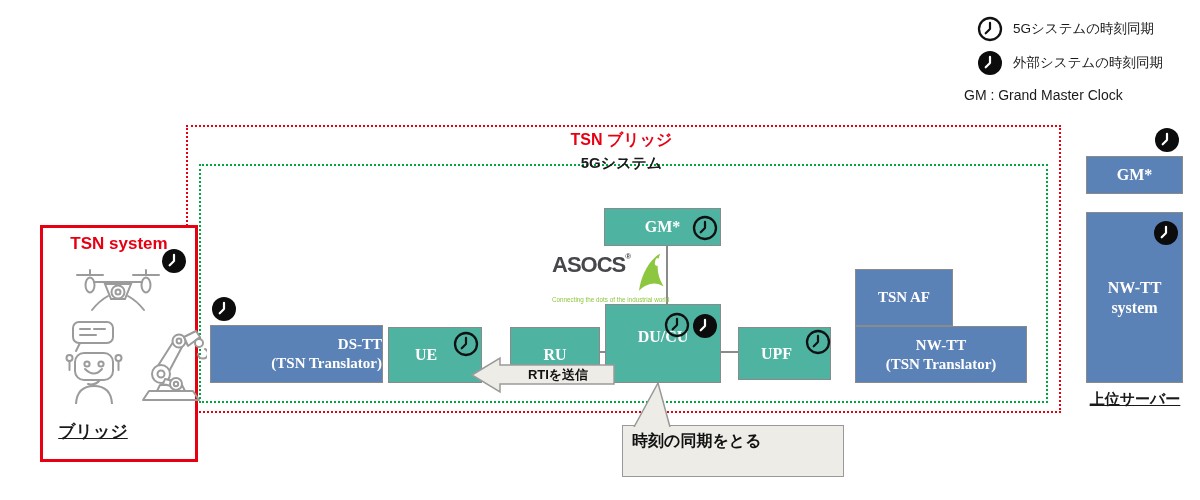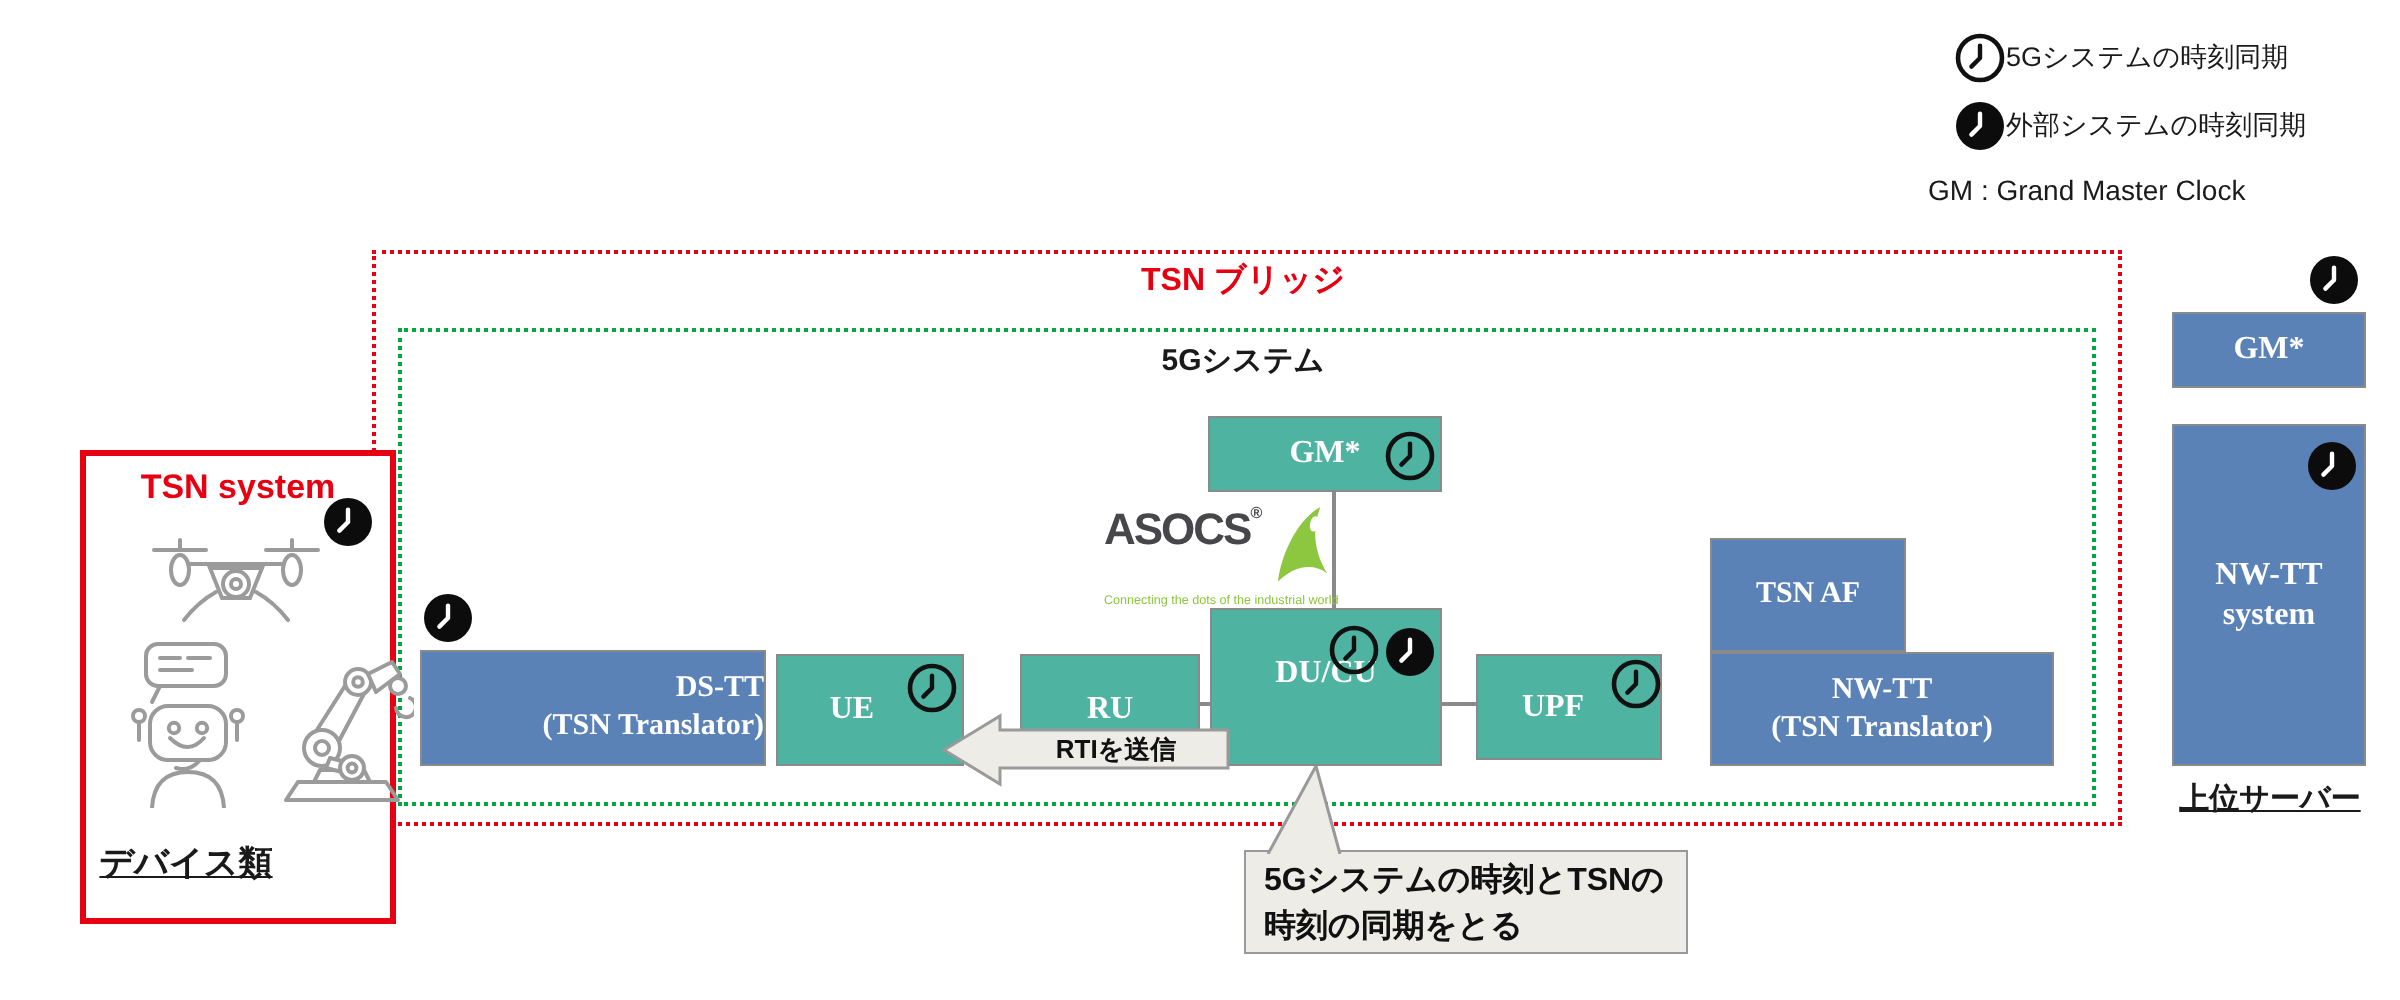--- a/index.html
+++ b/index.html
@@ -27,21 +27,21 @@
   .clock svg { display:block; width:100%; height:100%; }
   
   .conn { position:absolute; background:#8a8a8a; }
   
   .tsn-system {
     position:absolute; box-sizing:border-box; border:3px solid #e60012; background:#fff;
   }
   .tsn-system-title { position:absolute; width:100%; text-align:center; color:#e60012; font-weight:bold; font-size:17px; }
   .caption { position:absolute; font-weight:bold; color:#1a1a1a; text-align:center;text-decoration:underline; }
   
-  .legend-row { position:absolute; display:flex; align-items:center; }
+  .legend-row { position:absolute; display:flex; align-items:center; gap:10px; }
   .legend-text { font-size:13.5px; color:#1a1a1a; }
   
   .rti-label {
     position:absolute; left:30px; top:0; width:116px; height:38px;
     display:flex; align-items:center; justify-content:center;
     font-weight:bold; font-size:13px; color:#111;
   }
   .callout-box {
     position:absolute; box-sizing:border-box; background:#edece6; border:1.5px solid #999;
     font-weight:bold; font-size:16px; color:#111; line-height:1.45; padding:3px 9px;
@@ -76,21 +76,21 @@
         </svg>
     </span>
     <span class="legend-text">外部システムの時刻同期</span>
   </div>
   <div class="abs legend-text" style="left:964px; top:87px; font-size:14px;">GM : Grand Master Clock</div>
 
   <div class="abs frame-red" style="left:186px; top:125px; width:871px; height:284px;"></div>
   <div class="frame-label" style="left:186px; top:130px; width:871px; font-size:16px; color:#e60012;">TSN ブリッジ</div>
 
   <div class="abs frame-green" style="left:199px; top:164px; width:845px; height:235px;"></div>
-  <div class="frame-label" style="left:199px; top:171px; width:845px; font-size:15px; color:#1a1a1a;">5Gシステム</div>
+  <div class="frame-label" style="left:199px; top:154px; width:845px; font-size:15px; color:#1a1a1a;">5Gシステム</div>
 
   <div class="tsn-system" style="left:16px; top:225px; width:158px; height:237px;margin-left:24px;">
     <div class="tsn-system-title" style="top:6px;">TSN system</div>
     <span class="clock" style="left:118px; top:20px;">
       <svg viewBox="0 0 26 26">
           <circle cx="13" cy="13" r="12" fill="#0c0c0c"></circle>
           <path d="M13 13 V6.8 M13 13 L8.7 17.3" stroke="#fff" stroke-width="2.2" fill="none" stroke-linecap="round"></path>
         </svg>
     </span>
 
@@ -142,21 +142,21 @@
         <circle cx="41" cy="62" r="6" fill="#fff"></circle>
           <circle cx="41" cy="62" r="2.2"></circle>
         <circle cx="44" cy="19" r="6.5" fill="#fff"></circle>
           <circle cx="44" cy="19" r="2.4"></circle>
         <path d="M49 15 L61 9 L65 15 L53 24 Z" fill="#fff"></path>
         <circle cx="64" cy="21" r="4" fill="#fff"></circle>
         <path d="M70 27 a5 5 0 1 1 -7 5"></path>
       </svg>
     </span>
   </div>
-  <div class="caption" style="left:14px; top:420px; width:158px; font-size:17px;">デバイス類</div>
+  <div class="caption" style="left:14px; top:420px; width:158px; font-size:17px;">ブリッジ</div>
 
   <div class="conn" style="left:666px; top:246px; width:2px; height:58px;"></div>
   <div class="conn" style="left:599px; top:351px; width:7px; height:2px;"></div>
   <div class="conn" style="left:720px; top:351px; width:18px; height:2px;"></div>
 
   <div class="asocs" style="left:552px; top:252px; width:118px;">
     <div style="display:flex; align-items:flex-start;">
       <span class="asocs-name">ASOCS</span>
         <span class="asocs-reg">®</span>
       <span style="margin-left:2px;">
@@ -260,21 +260,20 @@
   <div class="caption" style="left:1080px; top:390px; width:110px; font-size:15px;">上位サーバー</div>
 
   <div class="abs" style="left:470px; top:356px; width:146px; height:38px;">
     <svg width="146" height="38" viewBox="0 0 146 38">
       <polygon points="2,19 30,2 30,9 144,9 144,28 30,28 30,36" fill="#edece6" stroke="#9a9a9a" stroke-width="1.5"></polygon>
     </svg>
     <span class="rti-label">RTIを送信</span>
   </div>
 
   <div class="callout-box" style="left:622px; top:425px; width:222px; height:52px;">
-    <div>5Gシステムの時刻とTSNの</div>
     <div>時刻の同期をとる</div>
   </div>
   <svg class="abs" style="left:630px; top:383px;" width="42" height="44" viewBox="0 0 42 44">
     <path d="M4 44 L28 0 L40 44 Z" fill="#edece6" stroke="none"></path>
     <path d="M4 44 L28 0 L40 44" fill="none" stroke="#999" stroke-width="1.5"></path>
   </svg>
 
 </div>
 
 </body></html>

